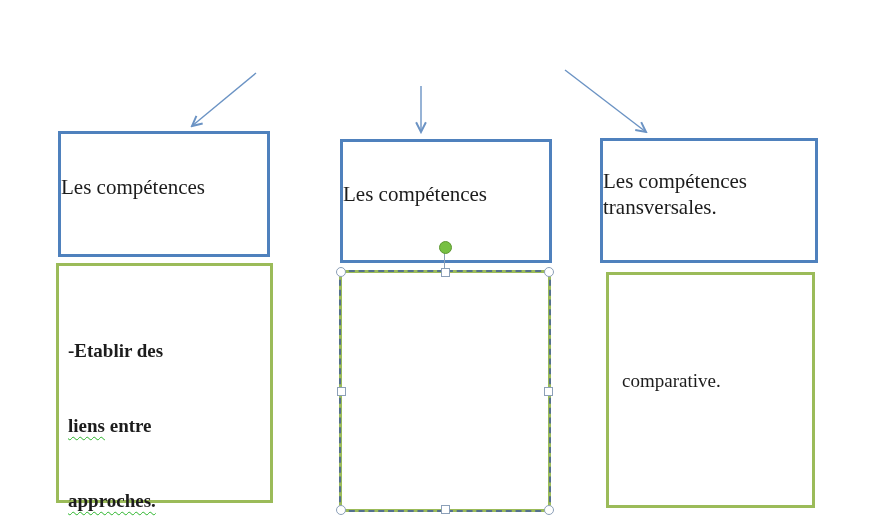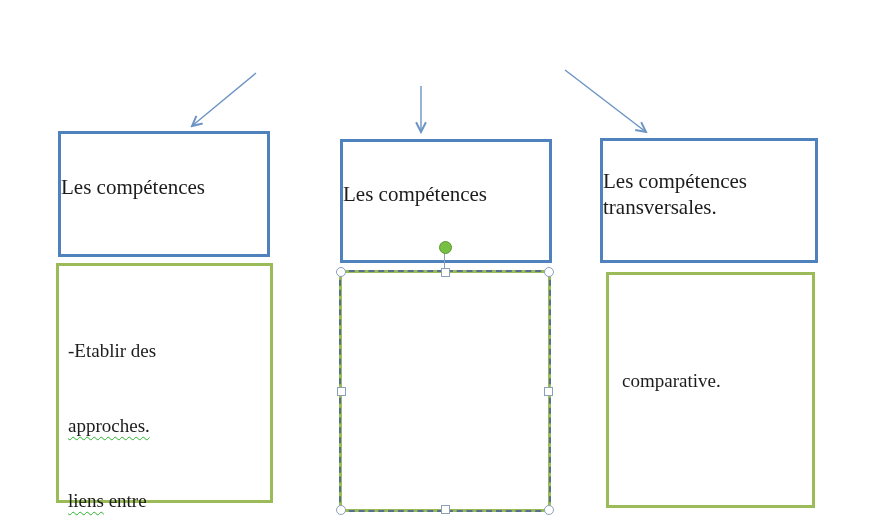--- a/index.html
+++ b/index.html
@@ -41,21 +41,21 @@
   #hbox-methodologiques{ left: 340px; top: 139px; width: 212px; height: 124px; }
   #hbox-transversales  { left: 600px; top: 138px; width: 218px; height: 125px; }
 
   
   .dbox {
     border: 3px solid var(--accent_green);
     background: #ffffff;
     font-size: 19px; line-height: 25px;
     white-space: pre-wrap;
   }
-  #dbox-disciplinaires { left: 56px;  top: 263px; width: 217px; height: 240px; padding: 22px 4px 0 9px; }
+  #dbox-disciplinaires { left: 56px;  top: 263px; width: 217px; height: 240px; padding: 22px 4px 0 9px; font-weight: bold; }
   #dbox-methodologiques{ left: 339px; top: 270px; width: 212px; height: 242px; padding: 46px 2px 0 14px; line-height: 24px; }
   #dbox-transversales  { left: 606px; top: 272px; width: 209px; height: 236px; padding: 46px 2px 0 13px; line-height: 24px; }
 
   .tline { white-space: pre-wrap; }
 
   
   .sq {
     text-decoration-line: underline;
     text-decoration-style: wavy;
     text-decoration-color: var(--squiggle_green);
@@ -121,22 +121,22 @@
   <div id="hbox-methodologiques" class="abs hbox">
     <div>Les compétences</div>
   </div>
   <div id="hbox-transversales" class="abs hbox">
     <div>Les compétences</div>
     <div>transversales.</div>
   </div>
 
   <div id="dbox-disciplinaires" class="abs dbox">
     <div class="tline"><span>-Etablir des</span></div>
+    <div class="tline"><span class="sq">liens</span><span> entre</span></div>
     <div class="tline"><span class="sq">approches.</span></div>
-    <div class="tline"><span class="sq">liens</span><span> entre</span></div>
     
     
     
     
     
   </div>
 
   <div id="dbox-methodologiques" class="abs dbox">
     <div class="dash-overlay"></div>
     <div class="h-stem"></div>

